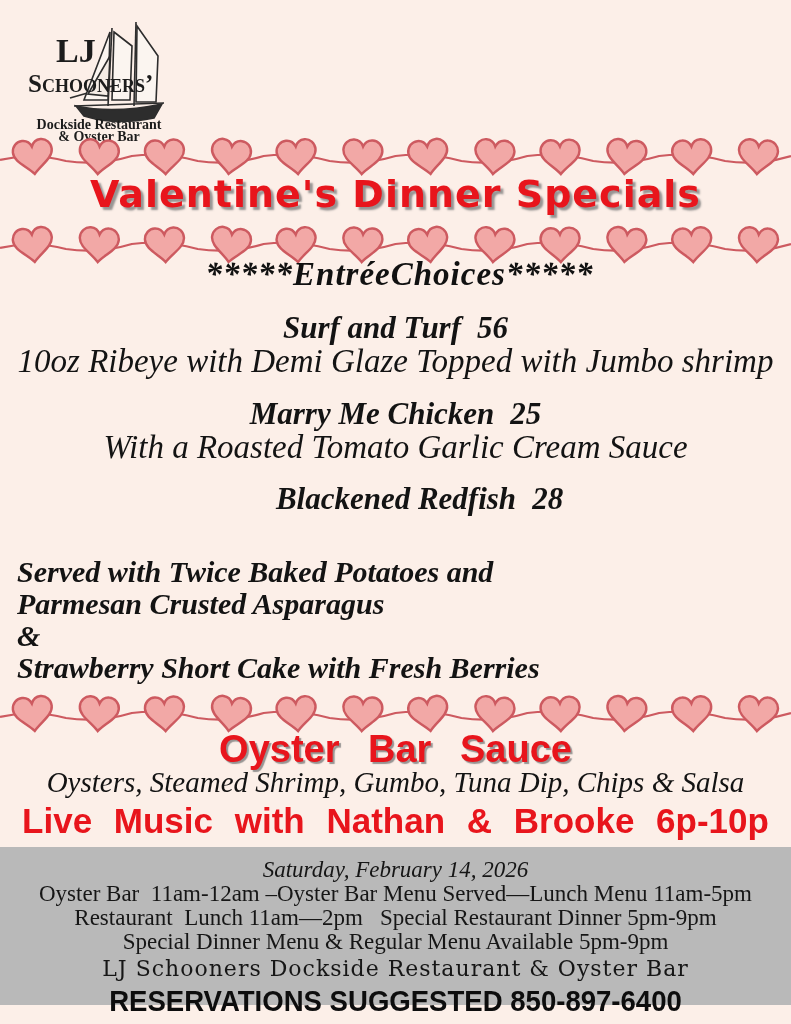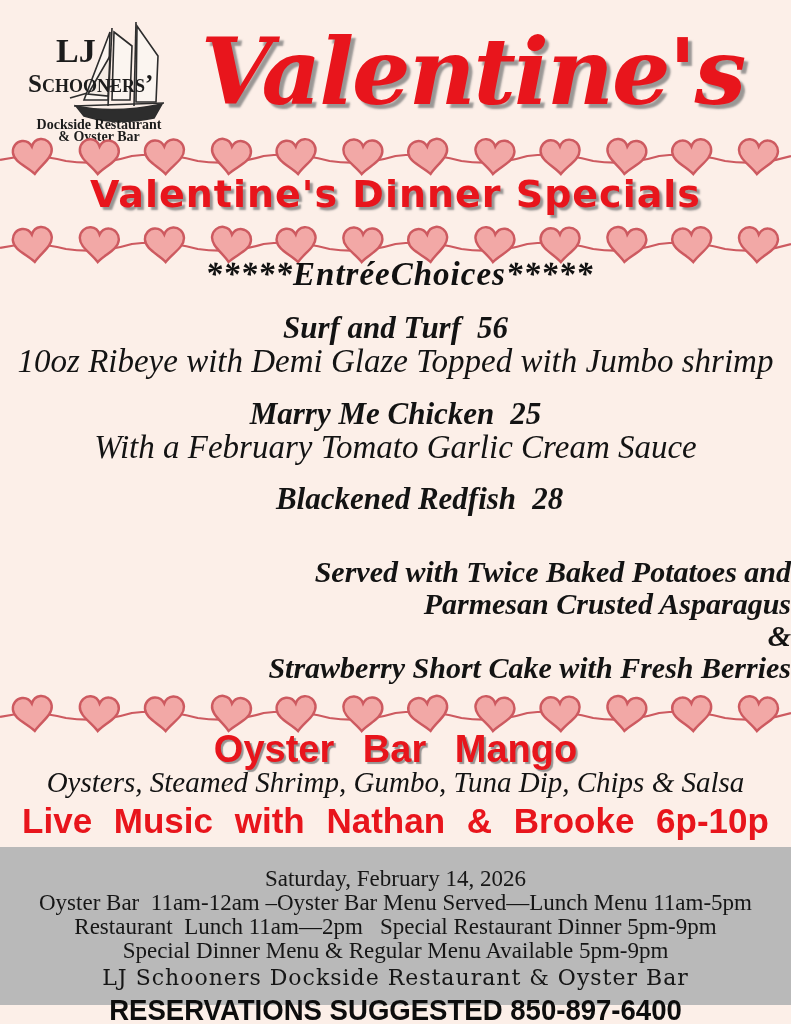--- a/index.html
+++ b/index.html
@@ -64,23 +64,23 @@
   .entree-desc{
     position:absolute;left:0;right:0;
     text-align:center;font-style:italic;
     font-size:33px;color:#131313;white-space:nowrap;
   }
   .pos-n1{top:310px;} .pos-d1{top:343px;}
   .pos-n2{top:396px;} .pos-d2{top:429px;}
   .pos-n3{top:481px;padding-left:48px;} .pos-d3{top:514px;}
 
   .sides{
-    position:absolute;left:0;right:0;top:556px;
-    text-align:right;font-weight:bold;font-style:italic;
-    font-size:30px;line-height:32px;color:#131313;padding-left:32px;
+    position:absolute;left:17px;right:0;top:556px;
+    text-align:left;font-weight:bold;font-style:italic;
+    font-size:30px;line-height:32px;color:#131313;
   }
   .sides div{white-space:nowrap;}
 
   
   .oyster-title{
     position:absolute;left:0;right:0;top:728px;
     text-align:center;
     font-family:"Liberation Sans", sans-serif;
     font-weight:bold;font-size:38px;
     color:var(--accent,#e8151c);
@@ -105,21 +105,21 @@
 
   
   .footer{
     position:absolute;left:0;top:847px;width:791px;height:158px;
     background:var(--footer-bg,#b9b9b9);
     text-align:center;color:#161616;
   }
   .footer .f-line{
     font-size:23px;line-height:24px;white-space:pre-wrap;
   }
-  .footer .f-date{padding-top:20px;}
+  .footer .f-date{padding-top:11px;font-style:italic;}
   .footer .f-brand{
     font-family:"DejaVu Serif", serif;
     font-size:22px;line-height:30px;
     letter-spacing:1px;white-space:nowrap;
   }
   .footer .f-res{
     font-family:"Liberation Sans", sans-serif;
     font-weight:bold;font-size:29px;line-height:34px;
     transform:scaleX(.95);transform-origin:center;
     white-space:nowrap;color:#0d0d0d;
@@ -147,21 +147,20 @@
         <path d="M52 90 Q 90 98 138 88 L130 102 Q 92 110 60 100 Z" fill="#2d2d2d"></path>
         <line x1="50" y1="90" x2="140" y2="87"></line>
       </g>
       <text x="32" y="46" font-family="Liberation Serif, serif" font-weight="bold" font-size="34" fill="#1c1c1c">LJ</text>
       <text x="4" y="76" font-family="Liberation Serif, serif" font-weight="bold" font-size="25" style="font-variant:small-caps" fill="#1c1c1c">Schooners’</text>
       <text x="75" y="113" text-anchor="middle" font-family="Liberation Serif, serif" font-weight="bold" font-size="14" fill="#1c1c1c">Dockside Restaurant</text>
       <text x="75" y="125" text-anchor="middle" font-family="Liberation Serif, serif" font-weight="bold" font-size="14" fill="#1c1c1c">&amp; Oyster Bar</text>
     </svg>
   </div>
 
-  <div class="title">Valentine's</div>
 
   <div class="garland garland-1">
       <svg viewBox="0 0 791 44">
         <path d="M0 24 Q 32.958333333333336 16 65.91666666666667 25 Q 98.875 30 131.83333333333334 20 Q 164.79166666666669 16 197.75 25 Q 230.70833333333334 30 263.6666666666667 20 Q 296.625 16 329.58333333333337 25 Q 362.5416666666667 30 395.5 20 Q 428.4583333333333 16 461.4166666666667 25 Q 494.375 30 527.3333333333334 20 Q 560.2916666666667 16 593.25 25 Q 626.2083333333334 30 659.1666666666667 20 Q 692.1250000000001 16 725.0833333333334 25 Q 758.0416666666667 30 791 20" fill="none" stroke="#cd5a60" stroke-width="2.2"></path>
         <g transform="translate(32.958333333333336 21) rotate(-6) scale(1.22)">
           <path d="M16 28 C 10 21 0 16.5 0 8.8 C 0 3.8 3.9 0 8.4 0 C 11.9 0 14.8 2.4 16 5.4 C 17.2 2.4 20.1 0 23.6 0 C 28.1 0 32 3.8 32 8.8 C 32 16.5 22 21 16 28 Z" transform="translate(-16 -14)" fill="#f2a8a6" stroke="#cd5a60" stroke-width="2"></path>
         </g>
         <g transform="translate(98.875 21) rotate(4) scale(1.22)">
           <path d="M16 28 C 10 21 0 16.5 0 8.8 C 0 3.8 3.9 0 8.4 0 C 11.9 0 14.8 2.4 16 5.4 C 17.2 2.4 20.1 0 23.6 0 C 28.1 0 32 3.8 32 8.8 C 32 16.5 22 21 16 28 Z" transform="translate(-16 -14)" fill="#f2a8a6" stroke="#cd5a60" stroke-width="2"></path>
         </g>
@@ -285,34 +284,34 @@
   <div class="entree-header">*****EntréeChoices*****</div>
 
   <div class="entree-name pos-n1">
     <span>Surf and Turf</span><span class="price">56</span>
   </div>
   <div class="entree-desc pos-d1">10oz Ribeye with Demi Glaze Topped with Jumbo shrimp</div>
 
   <div class="entree-name pos-n2">
     <span>Marry Me Chicken</span><span class="price">25</span>
   </div>
-  <div class="entree-desc pos-d2">With a February Tomato Garlic Cream Sauce</div>
+  <div class="entree-desc pos-d2">With a Roasted Tomato Garlic Cream Sauce</div>
 
   <div class="entree-name pos-n3">
     <span>Blackened Redfish</span><span class="price">28</span>
   </div>
 
   <div class="sides">
     <div>Served with Twice Baked Potatoes and</div>
     <div>Parmesan Crusted Asparagus</div>
     <div>&amp;</div>
     <div>Strawberry Short Cake with Fresh Berries</div>
   </div>
 
-  <div class="oyster-title">Oyster Bar Mango</div>
+  <div class="oyster-title">Oyster Bar Sauce</div>
   <div class="oyster-items">Oysters, Steamed Shrimp, Gumbo, Tuna Dip, Chips &amp; Salsa</div>
 
   <div class="live-music">Live Music with Nathan &amp; Brooke 6p-10p</div>
 
   <div class="footer">
     <div class="f-line f-date">Saturday, February 14, 2026</div>
     <div class="f-line">Oyster Bar  11am-12am –Oyster Bar Menu Served—Lunch Menu 11am-5pm</div>
     <div class="f-line">Restaurant  Lunch 11am—2pm   Special Restaurant Dinner 5pm-9pm</div>
     <div class="f-line">Special Dinner Menu &amp; Regular Menu Available 5pm-9pm</div>
     <div class="f-brand">LJ Schooners Dockside Restaurant &amp; Oyster Bar</div>

